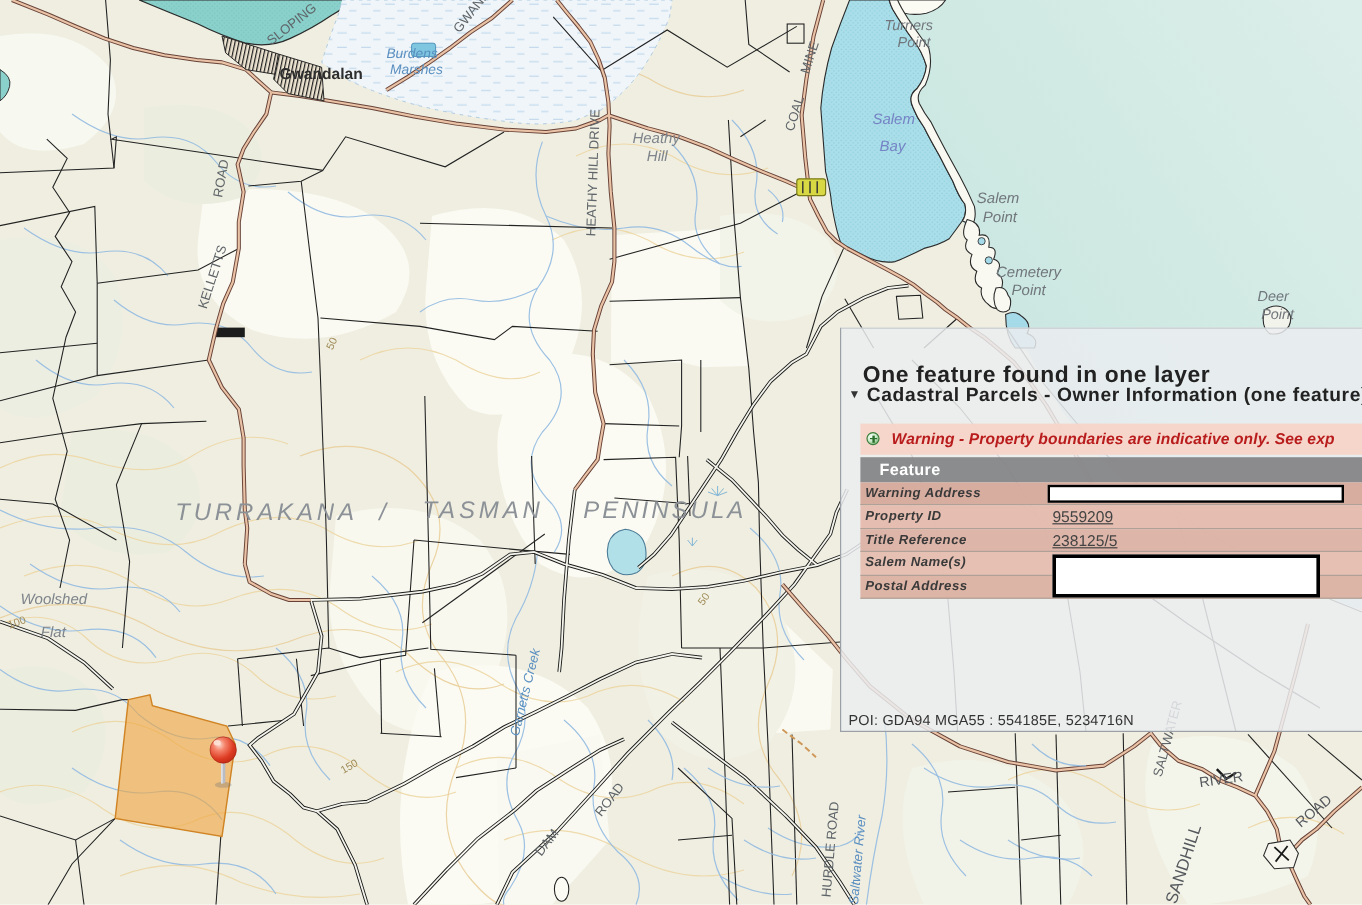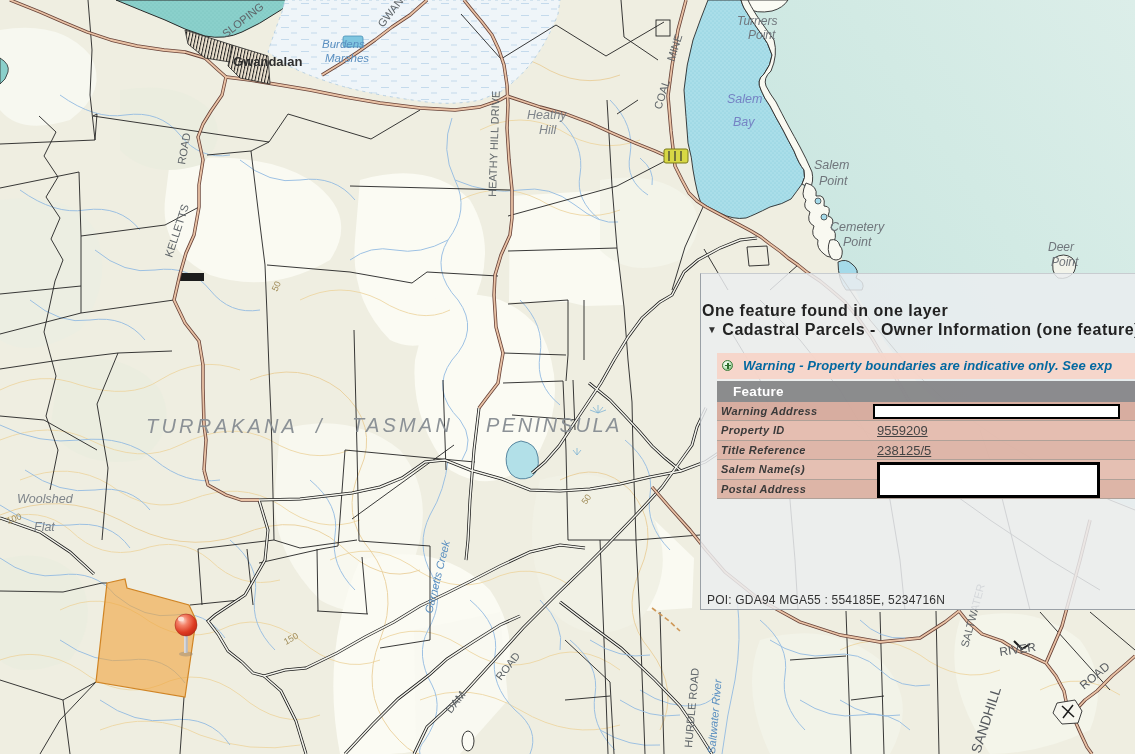--- a/index.html
+++ b/index.html
@@ -1,27 +1,27 @@
 <!DOCTYPE html>
 <html><head>
 <meta charset="utf-8">
 <style>
 html,body{margin:0;padding:0;background:#fff}
 body{width:1135px;height:754px;overflow:hidden;position:relative;font-family:"Liberation Sans",sans-serif}
 #map{position:absolute;left:0;top:0}
 #panel{position:absolute;left:700px;top:273px;width:436px;height:337px;background:rgba(235,237,240,0.84);border-left:1px solid #9aa0a6;border-top:1px solid #c8ccd0;border-bottom:1px solid #9aa0a6;box-sizing:border-box}
 #pTitle{position:absolute;left:4px;top:4px;right:0;height:19px;background:linear-gradient(to bottom,#4d69b2 0%,#3a5aa5 35%,#31519c 100%);border:1px solid #24407f;border-right:none;border-radius:3px 0 0 0;color:#fff;font-weight:bold;font-size:14px;line-height:18px;padding-left:5px;letter-spacing:0.4px}
-#pLine1{position:absolute;left:1px;top:28px;font-size:16px;font-weight:bold;color:#222;letter-spacing:0.5px}
+#pLine1{position:absolute;left:18px;top:28px;font-size:19px;font-weight:bold;color:#222;letter-spacing:0.5px}
 #pLine2{position:absolute;left:6px;top:47px;font-size:16px;font-weight:bold;color:#222;letter-spacing:0.5px;white-space:nowrap}
 #pLine2 .tri{font-size:10px;vertical-align:2px;color:#333}
 #pWarn{position:absolute;left:16px;top:79px;right:0;height:26px;background:rgba(246,212,200,0.93)}
 #wIcon{position:absolute;left:5px;top:7px;width:11px;height:11px;border-radius:50%;background:radial-gradient(circle at 35% 30%,#f4fff4 0%,#cdeccd 45%,#4f9e4f 100%);border:1px solid #3c7e3c;box-sizing:border-box}
 #wIcon:before{content:"";position:absolute;left:4px;top:1.5px;width:1.5px;height:6px;background:#2c6e2c}
 #wIcon:after{content:"";position:absolute;left:1.7px;top:3.8px;width:6px;height:1.5px;background:#2c6e2c}
-#pWarn .wt{position:absolute;left:26px;top:5px;font-size:13px;font-weight:bold;font-style:italic;color:#0369a1;white-space:nowrap;letter-spacing:0.1px}
+#pWarn .wt{position:absolute;left:26px;top:5px;font-size:13px;font-weight:bold;font-style:italic;color:#b91c1c;white-space:nowrap;letter-spacing:0.1px}
 #pFeat{position:absolute;left:16px;top:107px;right:0;height:21px;background:rgba(134,134,136,0.95);color:#fff;font-weight:bold;font-size:13.5px;line-height:21px;padding-left:16px;letter-spacing:0.3px}
 #pTable{position:absolute;left:16px;top:128px;right:0;height:97px}
 .row{position:absolute;left:0;right:0;border-bottom:1px solid #b0a198;box-sizing:border-box}
 .row .lab{position:absolute;left:4px;top:3px;font-size:11px;font-weight:bold;font-style:italic;color:#3a3a3a;letter-spacing:0.4px}
 .row .val{position:absolute;left:160px;top:2px;font-size:13px;color:#444;text-decoration:underline}
 #redact1{position:absolute;left:172px;top:130px;width:247px;height:15px;background:#fff;border:2.5px solid #000;box-sizing:border-box}
 #redact2{position:absolute;left:176px;top:188px;width:223px;height:36px;background:#fff;border:3.5px solid #000;box-sizing:border-box}
 #pPOI{position:absolute;left:6px;top:319px;font-size:12px;color:#333;letter-spacing:0.2px}
 </style>
 </head>

